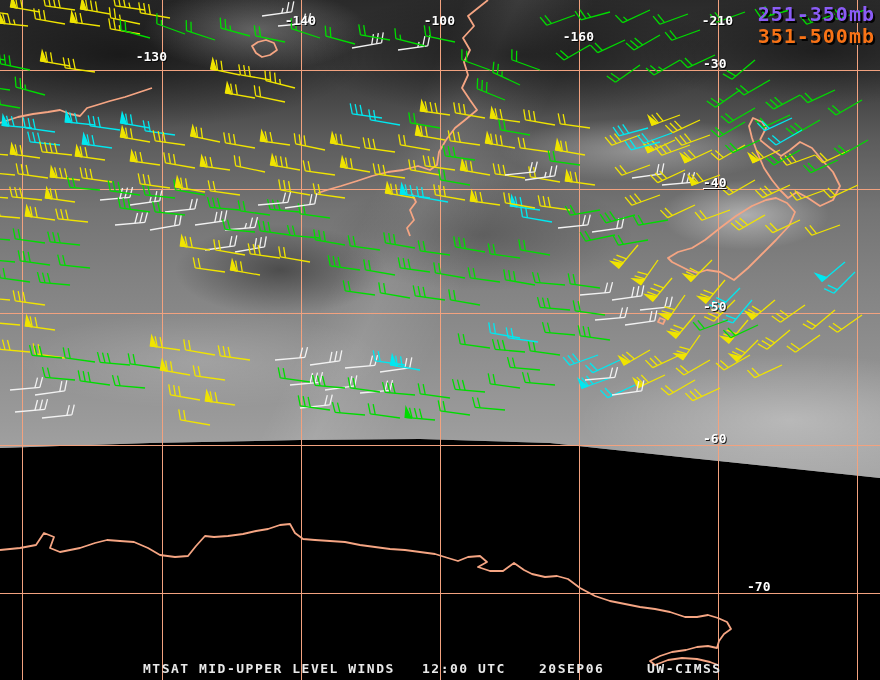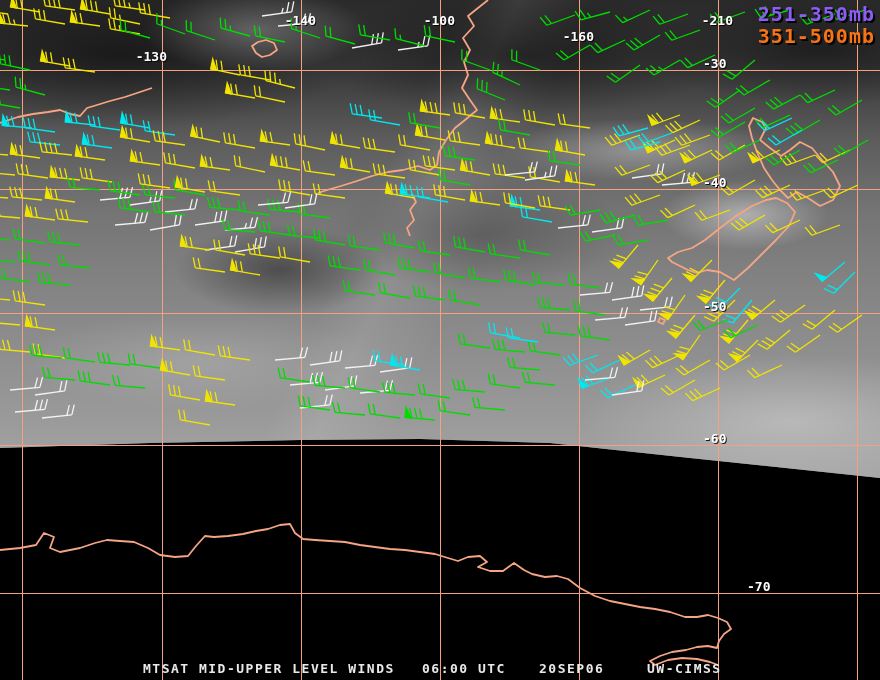--- a/index.html
+++ b/index.html
@@ -1980,28 +1980,28 @@
         </g>
       </g>
   </svg>
   <div>
       <div class="lbl lonlbl" style="left: 152px; top: 14px; margin-top: 36px;">-130</div>
       <div class="lbl lonlbl" style="left: 301px; top: 14px;">-140</div>
       <div class="lbl lonlbl" style="left: 440px; top: 14px;">-100</div>
       <div class="lbl lonlbl" style="left: 579px; top: 30px;">-160</div>
       <div class="lbl lonlbl" style="left: 718px; top: 14px;">-210</div>
       <div class="lbl" style="left: 703px; top: 57px;">-30</div>
-      <div class="lbl" style="left: 703px; top: 176px;">-40</div>
+      <div class="lbl" style="left: 703px; top: 176px; text-decoration: underline;">-40</div>
       <div class="lbl" style="left: 703px; top: 300px;">-50</div>
       <div class="lbl" style="left: 703px; top: 432px;">-60</div>
       <div class="lbl" style="left: 703px; top: 580px; margin-left: 44px;">-70</div>
     </div>
   <div class="legend">
     <div class="legend-item" style="color: #8b5cf6;">251-350mb</div>
     <div class="legend-item" style="color: #f97316;">351-500mb</div>
   </div>
   <div class="caption">
     <span class="cap-title">MTSAT MID-UPPER LEVEL WINDS</span>
-    <span class="cap-time">06:00 UTC</span>
+    <span class="cap-time">12:00 UTC</span>
     <span class="cap-date">20SEP06</span>
     <span class="cap-credit">UW-CIMSS</span>
   </div>
 </div>
 
 </body></html>

